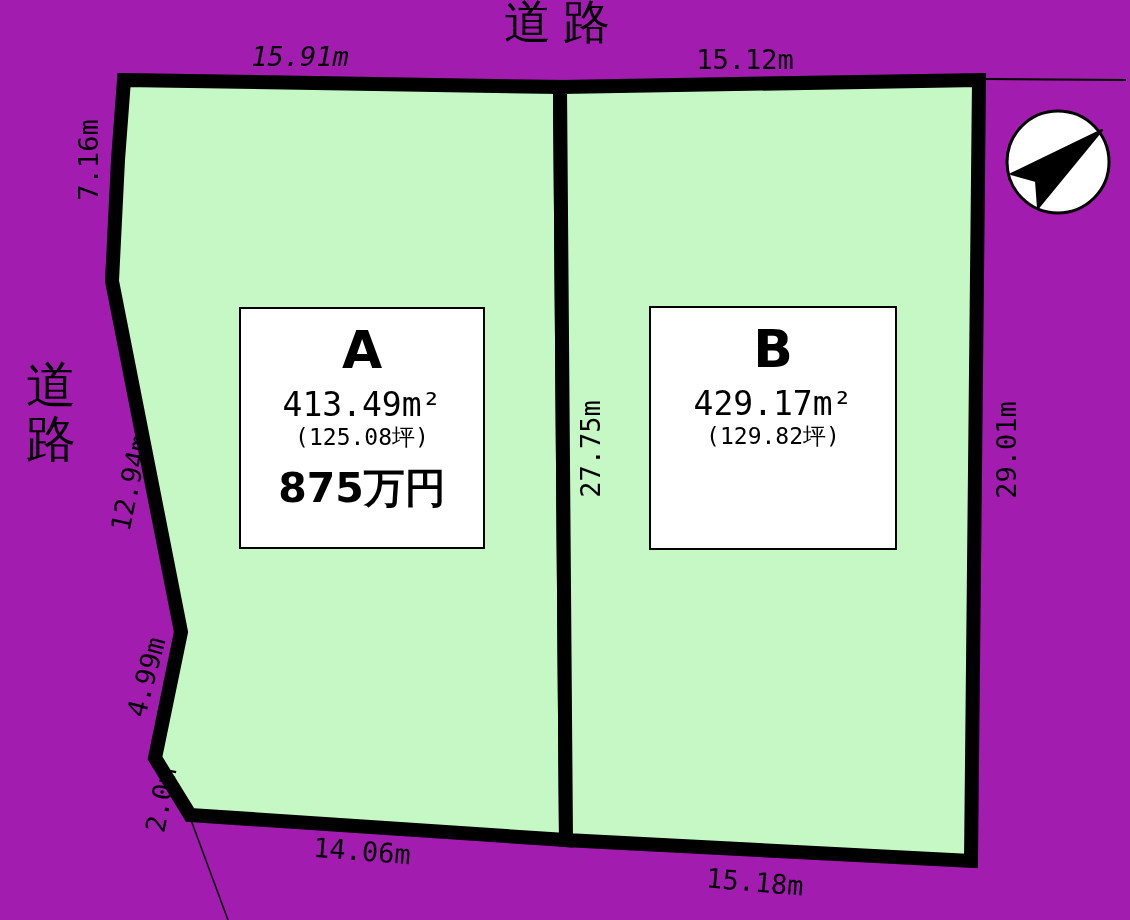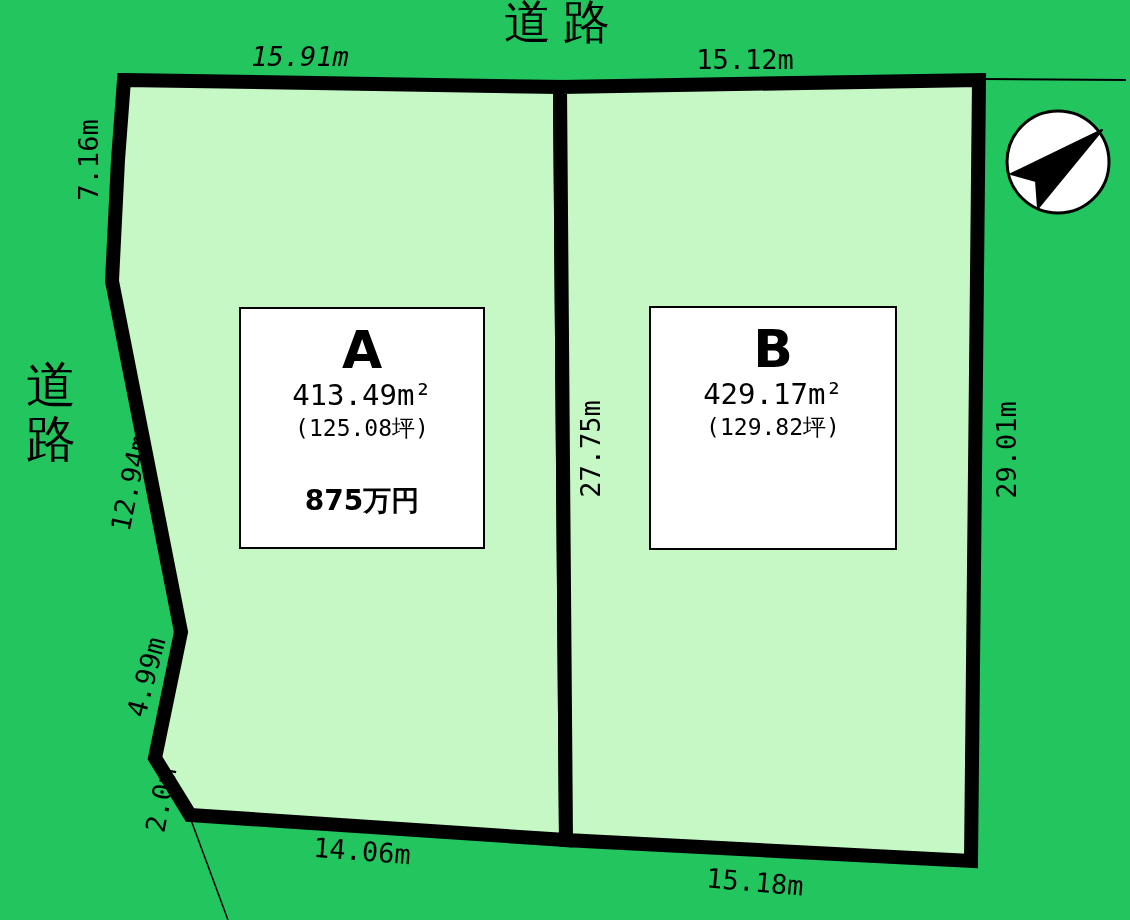--- a/index.html
+++ b/index.html
@@ -1,17 +1,17 @@
 <!DOCTYPE html>
 <html><head>
 <meta charset="utf-8">
 <style>
   html,body{margin:0;padding:0;background:#ffffff;}
   #stage{
-    position:relative;width:1130px;height:920px;background:#22c55e;
+    position:relative;width:1130px;height:920px;background:#a21caf;
     overflow:hidden;color:#000;font-family:"DejaVu Sans",sans-serif;
   }
   #plan-svg{position:absolute;left:0;top:0;}
   .dim{
     position:absolute;font-family:"DejaVu Sans Mono",monospace;
     font-size:27px;color:#000;white-space:nowrap;line-height:1;
   }
   .road-label{
     position:absolute;font-size:47px;letter-spacing:12px;
     white-space:nowrap;line-height:1.05;color:#000;
@@ -19,23 +19,23 @@
   .road-label.vertical{
     width:54px;letter-spacing:0;line-height:54px;font-size:50px;
     white-space:normal;word-break:break-all;text-align:center;
   }
   .info-box{
     position:absolute;background:#ffffff;border:2px solid #000;
     box-sizing:border-box;display:flex;flex-direction:column;
     align-items:center;text-align:center;padding-top:12px;
   }
   .info-id{font-size:52px;font-weight:bold;line-height:58px;}
-  .info-area{font-size:29px;line-height:33px;margin-top:0;font-family:"DejaVu Sans Mono",monospace;}
+  .info-area{font-size:33px;line-height:33px;margin-top:9px;font-family:"DejaVu Sans Mono",monospace;}
   .info-tsubo{font-size:23px;line-height:33px;font-family:"DejaVu Sans Mono",monospace;}
-  .info-price{font-size:28px;line-height:48px;font-weight:bold;margin-top:32px;}
+  .info-price{font-size:41px;line-height:48px;font-weight:bold;margin-top:10px;}
 </style>
 </head>
 <body>
 
 <div id="stage">
 
   <svg id="plan-svg" width="1130" height="920" viewBox="0 0 1130 920">
 
     <polygon points="124,80 560,87 566,840 190,815 155,758 181,632 112,281 118,160" stroke="#000000" stroke-width="14" stroke-miterlimit="4" fill="#c5f8c5"></polygon>
 

